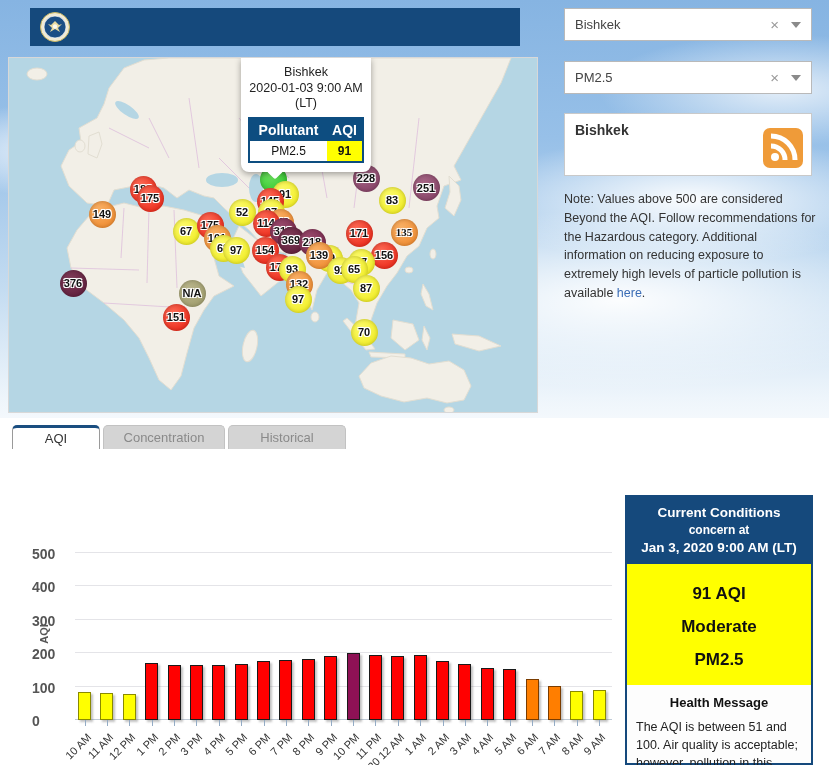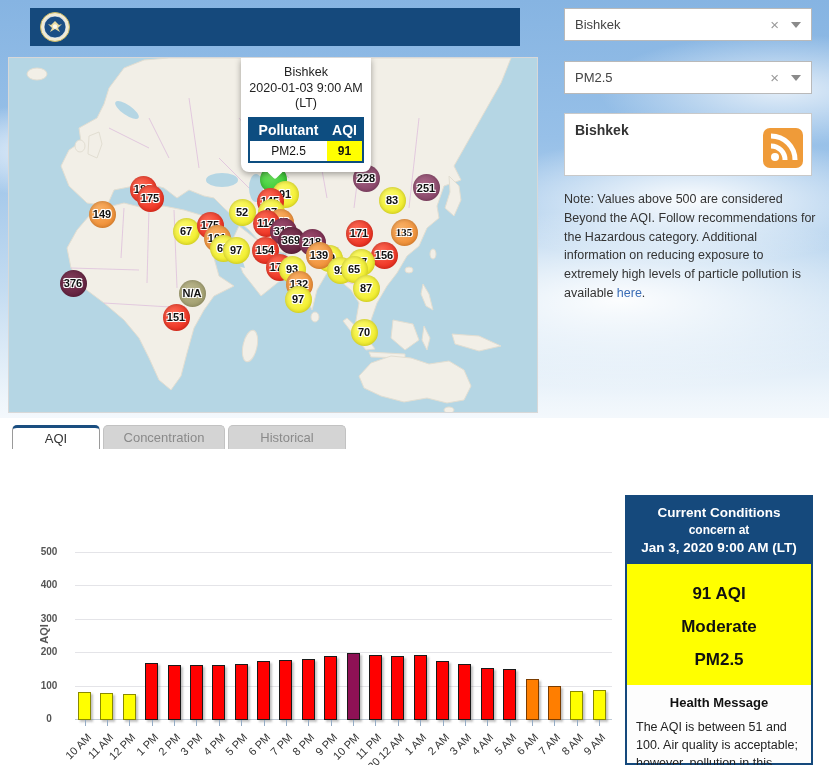--- a/index.html
+++ b/index.html
@@ -79,21 +79,21 @@
 
   
   .chart { position:absolute; left:8px; top:495px; width:612px; height:270px; }
   .c-title { position:absolute; left:0; top:13px; width:604px; text-align:center;
     font-size:15px; color:#444; font-family:"DejaVu Sans", sans-serif; }
   .ylab { position:absolute; left:26px; top:133px; transform:rotate(-90deg);
     font-size:11px; font-weight:bold; color:#555; }
   .plot { position:absolute; left:67px; top:58px; width:537px; height:167px; }
   .gline { position:absolute; left:0; width:537px; height:1px; background:#e4e4e8; }
   .gline.base { background:#bfcbd7; }
-  .ytick { position:absolute; width:34px; text-align:center; font-size:10px;
+  .ytick { position:absolute; width:34px; text-align:left; font-size:14px;
     font-weight:bold; color:#555; }
   .bar { position:absolute; bottom:0; width:13px; border:1px solid #1a1a1a;
     box-shadow:2px 2px 2px rgba(80,80,80,.35); }
   .xtick { position:absolute; width:1px; height:6px; background:#93abc4; }
   .xlabel { position:absolute; width:86px; text-align:right; font-size:11px; color:#333;
     transform:rotate(-45deg); transform-origin:100% 0; white-space:nowrap; }
 
   
   .cc { position:absolute; left:625px; top:495px; width:188px; height:270px;
     border:2px solid #15497c; background:#fdfdfd; }

